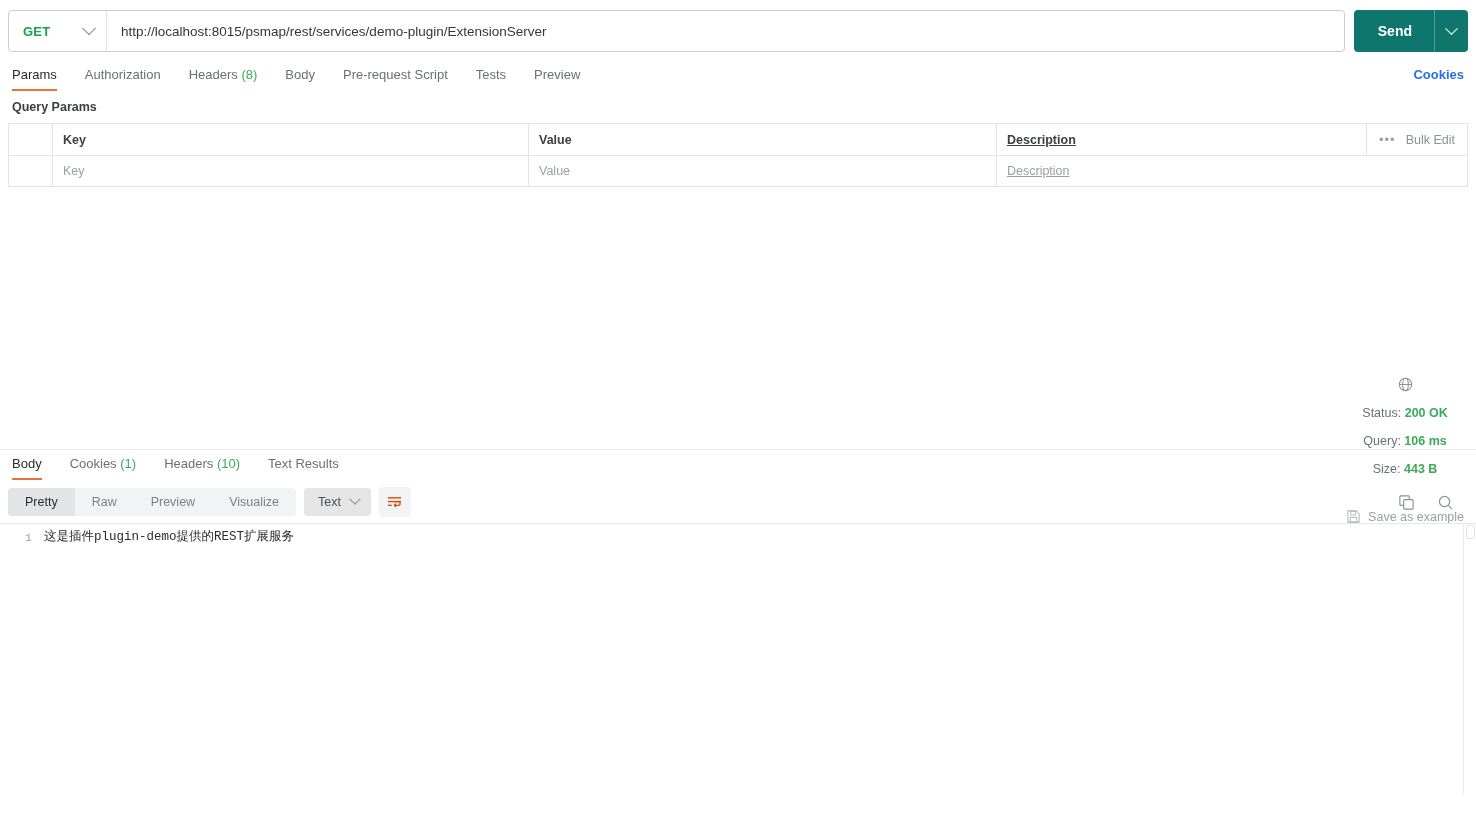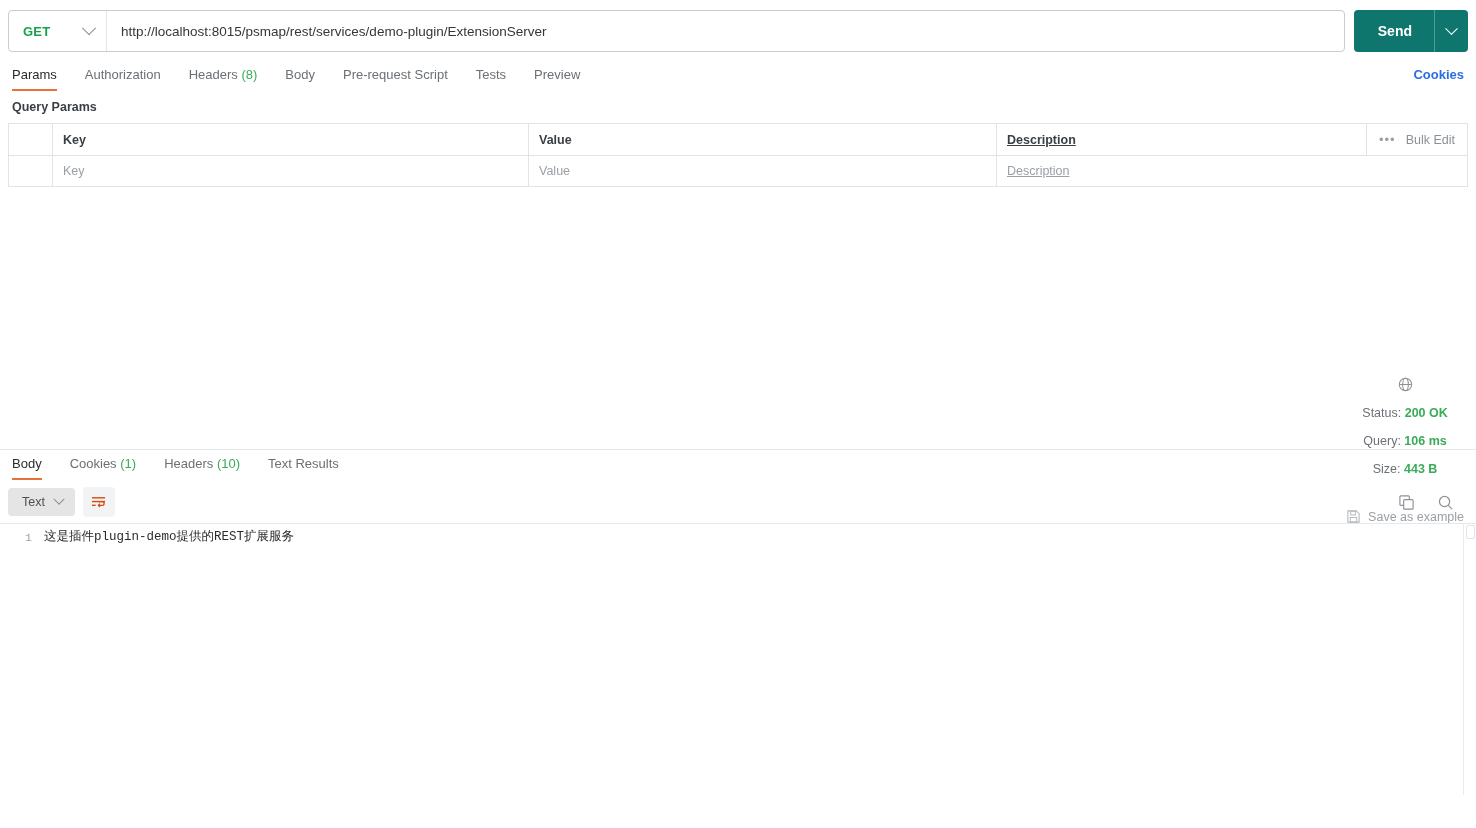--- a/index.html
+++ b/index.html
@@ -427,20 +427,26 @@
             <rect x="4.5" y="9" width="7" height="5" fill="none" stroke="#b3b8bd" stroke-width="1"></rect>
           </svg>
         </span>
         <span>Save as example</span>
       </span>
       <span class="opt-dots">●●●</span>
     </div>
   </div>
 
   <div class="fmt-bar">
+    <div class="seg">
+      <div class="seg-item active">Pretty</div>
+      <div class="seg-item">Raw</div>
+      <div class="seg-item">Preview</div>
+      <div class="seg-item">Visualize</div>
+    </div>
     <div class="type-sel">
       <span>Text</span>
       <span class="chev"></span>
     </div>
     <div class="wrap-btn">
       <svg width="17" height="15" viewBox="0 0 18 16">
         <line x1="2" y1="3" x2="16" y2="3" stroke="#d9480f" stroke-width="1.5"></line>
         <line x1="2" y1="7" x2="16" y2="7" stroke="#d9480f" stroke-width="1.5"></line>
         <line x1="2" y1="11" x2="6" y2="11" stroke="#d9480f" stroke-width="1.5"></line>
         <path d="M9 11h4a2 2 0 0 0 0-4H9" fill="none" stroke="#d9480f" stroke-width="1.4"></path>

